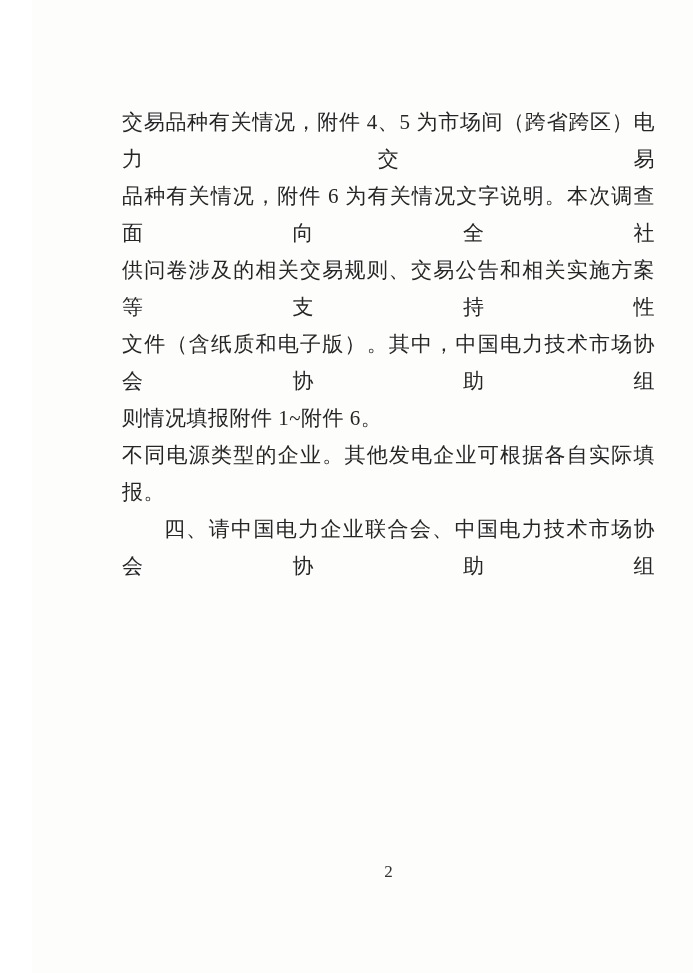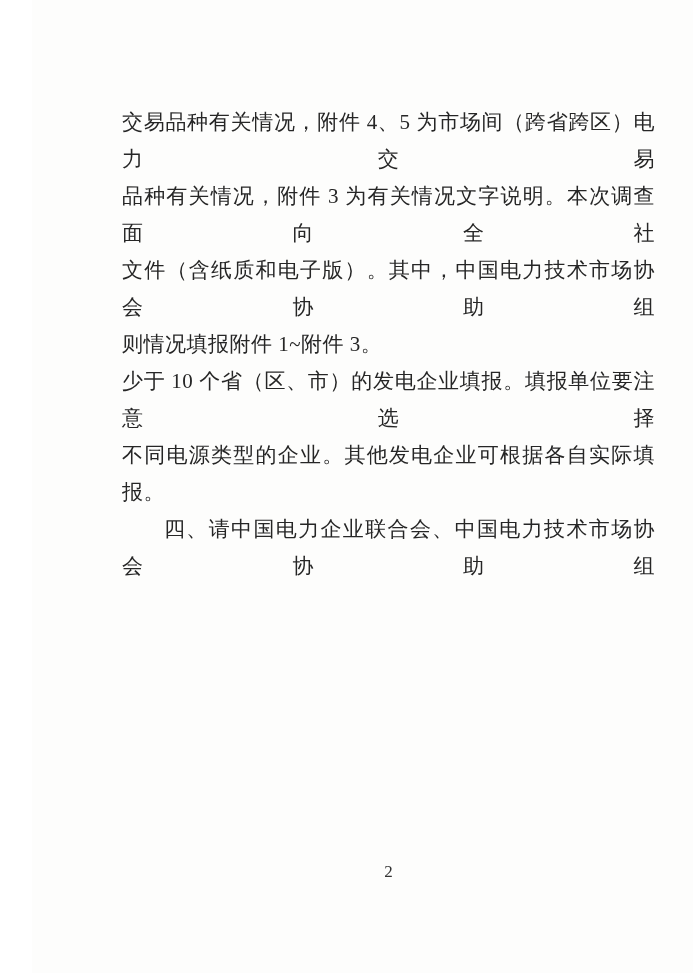--- a/index.html
+++ b/index.html
@@ -51,26 +51,26 @@
     color: #333333;
   }
 </style>
 </head>
 <body>
 
 <div class="page">
   <div class="doc-body">
 
     <p class="line">交易品种有关情况，附件 4、5 为市场间（跨省跨区）电力交易</p>
-    <p class="line">品种有关情况，附件 3 为有关情况文字说明。本次调查面向全社</p>
+    <p class="line">品种有关情况，附件 6 为有关情况文字说明。本次调查面向全社</p>
 
+    <p class="line">供问卷涉及的相关交易规则、交易公告和相关实施方案等支持性</p>
     <p class="line">文件（含纸质和电子版）。其中，中国电力技术市场协会协助组</p>
-    <p class="line last">则情况填报附件 1~附件 3。</p>
+    <p class="line last">则情况填报附件 1~附件 6。</p>
 
-    <p class="line">少于 10 个省（区、市）的发电企业填报。填报单位要注意选择</p>
     <p class="line last">不同电源类型的企业。其他发电企业可根据各自实际填报。</p>
 
     <p class="line indent">四、请中国电力企业联合会、中国电力技术市场协会协助组</p>
 
   </div>
 
   <div class="page-number">2</div>
 </div>
 
 </body></html>

